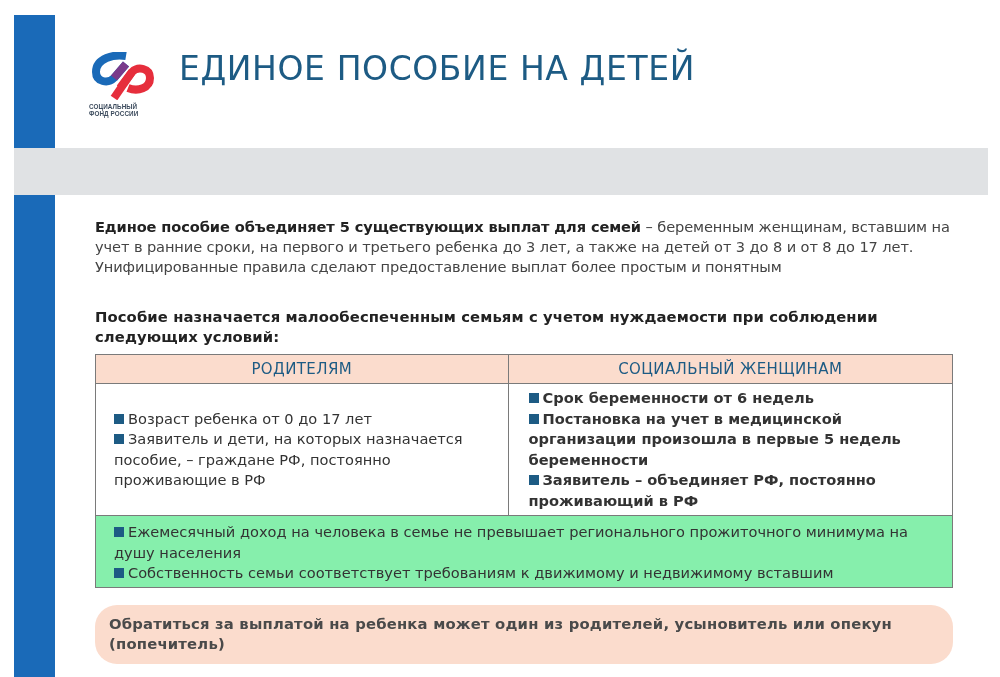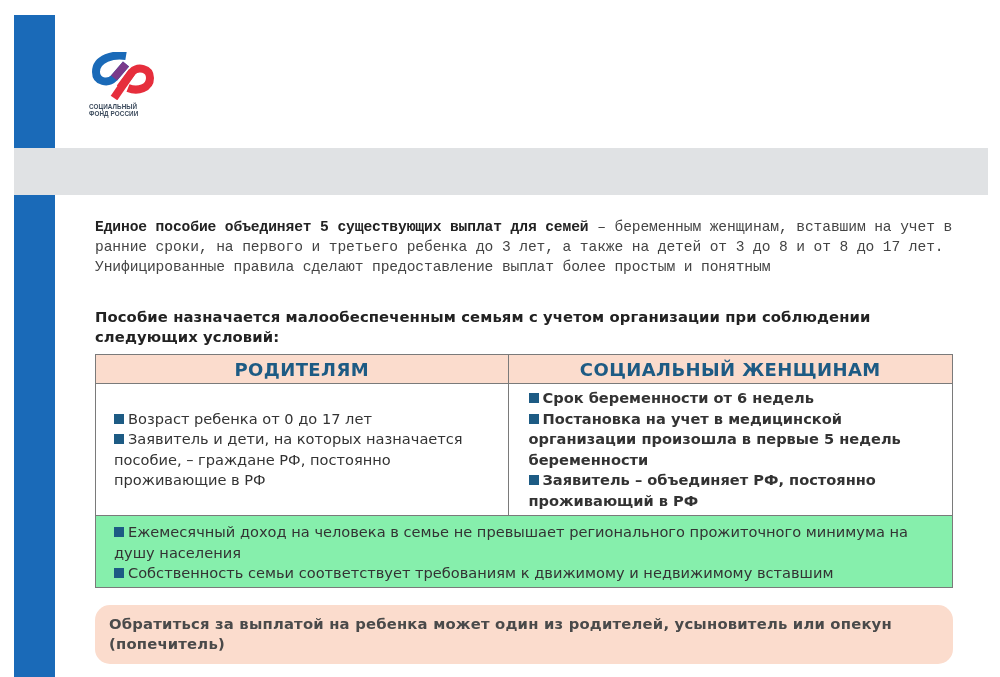--- a/index.html
+++ b/index.html
@@ -62,21 +62,20 @@
     .title span { display: block; }
     .intro {
       position: absolute;
       left: 95px; top: 217px;
       width: 860px;
       font-size: 14.6px;
       line-height: 20px;
       color: #444;
       margin: 0;
       letter-spacing: -0.1px;
-      font-family: Liberation Mono, monospace;
     }
     .intro b { color: #222; }
     .subhead {
       position: absolute;
       left: 95px; top: 307px;
       width: 870px;
       font-size: 14.8px;
       line-height: 20px;
       font-weight: bold;
       color: #222;
@@ -87,22 +86,22 @@
       position: absolute;
       left: 95px; top: 354px;
       width: 858px;
       border-collapse: collapse;
       font-size: 14.6px;
       color: #333;
     }
     table.conditions th {
       background: #fbdccd;
       color: #1d5b84;
-      font-weight: bold;
-      font-size: 18px;
+      font-weight: normal;
+      font-size: 15px;
       height: 28px;
       padding: 0;
       border: 1.5px solid #7a7a7a;
       letter-spacing: 0.4px;
     }
     table.conditions td {
       border: 1.5px solid #7a7a7a;
       vertical-align: middle;
       line-height: 20.5px;
       padding: 4px 8px 4px 18px;
@@ -123,21 +122,21 @@
       width: 10px; height: 10px;
       background: #1d5b84;
       margin-right: 4px;
       vertical-align: 0px;
     }
     .note {
       position: absolute;
       left: 95px; top: 605px;
       width: 858px; height: 59px;
       background: #fbdccd;
-      border-radius: 15px;
+      border-radius: 22px;
       box-sizing: border-box;
       padding: 9px 14px;
       font-size: 14.8px;
       line-height: 20px;
       font-weight: bold;
       color: #4a4a4a;
       letter-spacing: 0.2px;
     }
   </style>
 </head>
@@ -154,25 +153,26 @@
     <path d="M22 46 L 40 20" fill="none" stroke="#e62e3c" stroke-width="8"></path>
     <path d="M34 12 L 22 26" fill="none" stroke="#7a3a8a" stroke-width="8"></path>
   </svg>
   <div class="logo-text">
     <div>СОЦИАЛЬНЫЙ</div>
     <div>ФОНД РОССИИ</div>
   </div>
 </div>
 
 <h1 class="title">
+  <span>ЕДИНОЕ ПОСОБИЕ НА ДЕТЕЙ</span>
 </h1>
 
 <p class="intro"><b>Единое пособие объединяет 5 существующих выплат для семей</b><span> – беременным женщинам, вставшим на учет в ранние сроки, на первого и третьего ребенка до 3 лет, а также на детей от 3 до 8 и от 8 до 17 лет. Унифицированные правила сделают предоставление выплат более простым и понятным</span></p>
 
-<p class="subhead">Пособие назначается малообеспеченным семьям с учетом организации при соблюдении следующих условий:</p>
+<p class="subhead">Пособие назначается малообеспеченным семьям с учетом нуждаемости при соблюдении следующих условий:</p>
 
 <table class="conditions">
   <colgroup>
     <col style="width:413px">
     <col style="width:445px">
   </colgroup>
   <thead>
     <tr>
       <th>РОДИТЕЛЯМ</th>
       <th>СОЦИАЛЬНЫЙ ЖЕНЩИНАМ</th>

